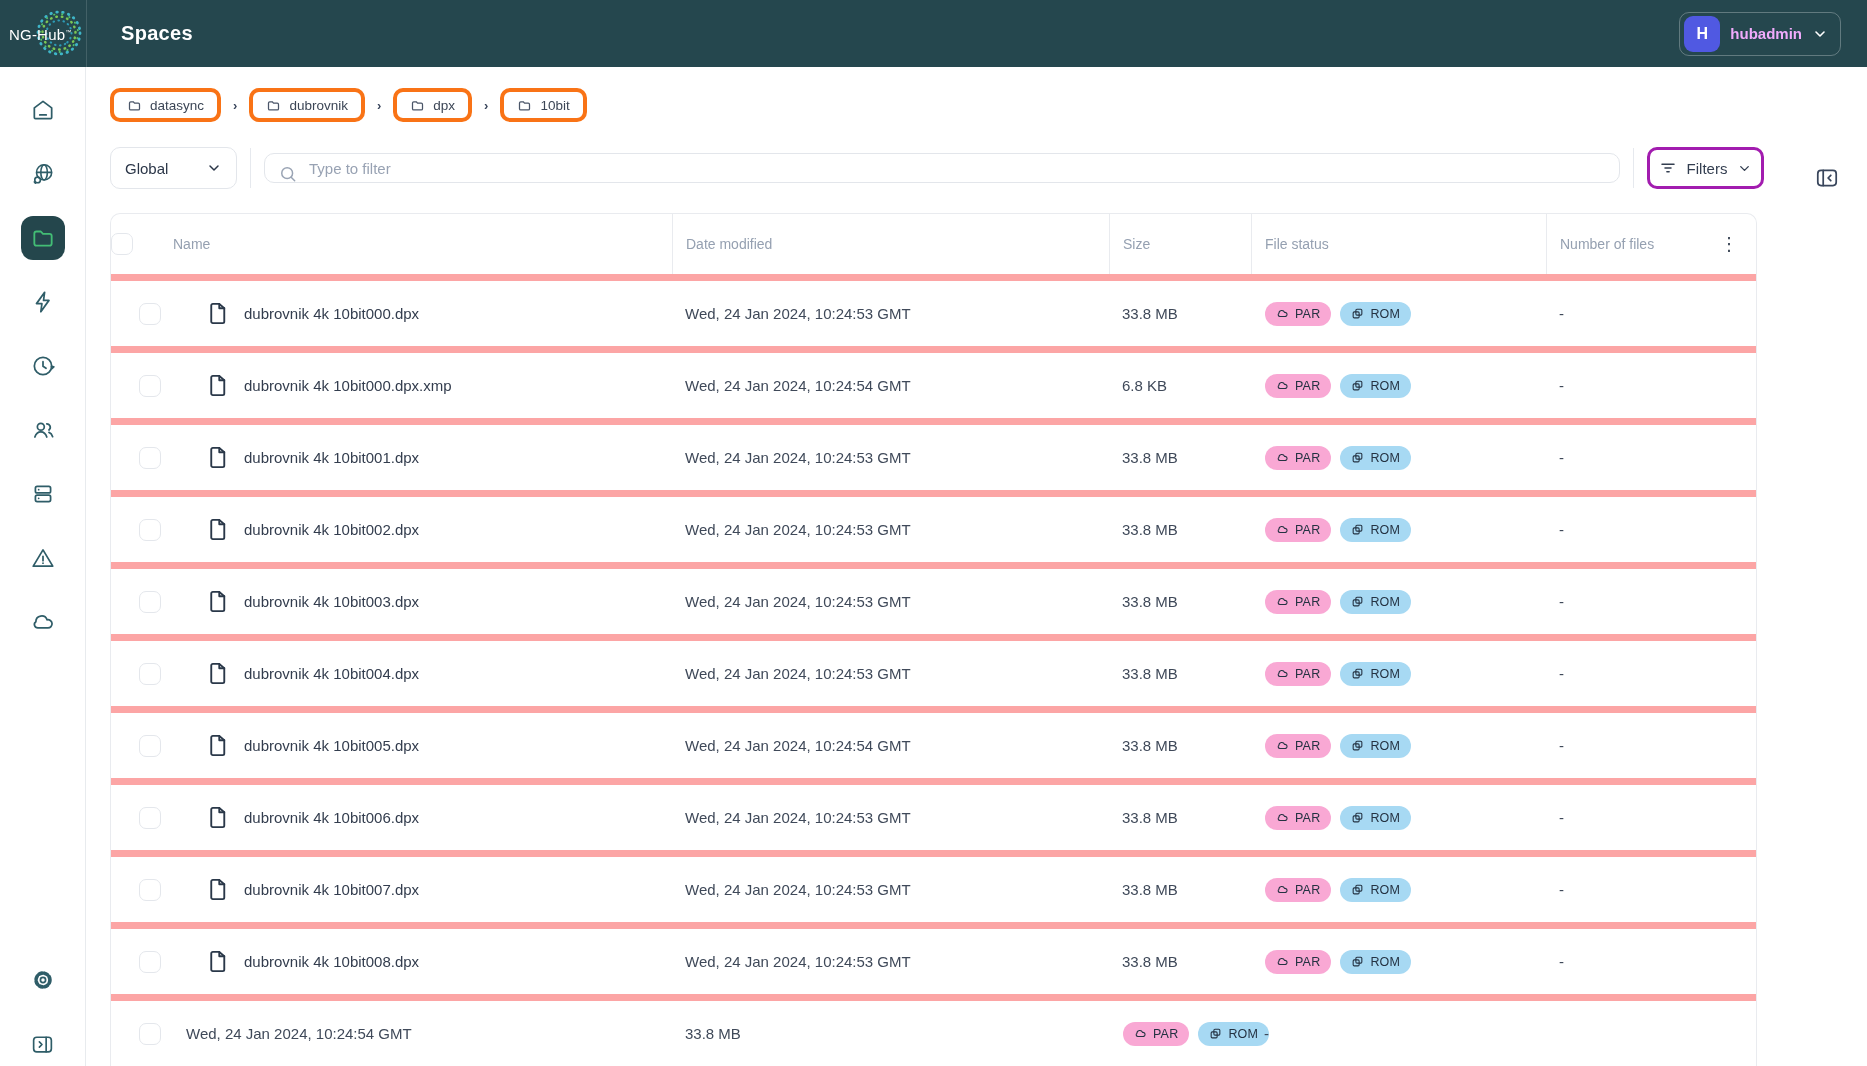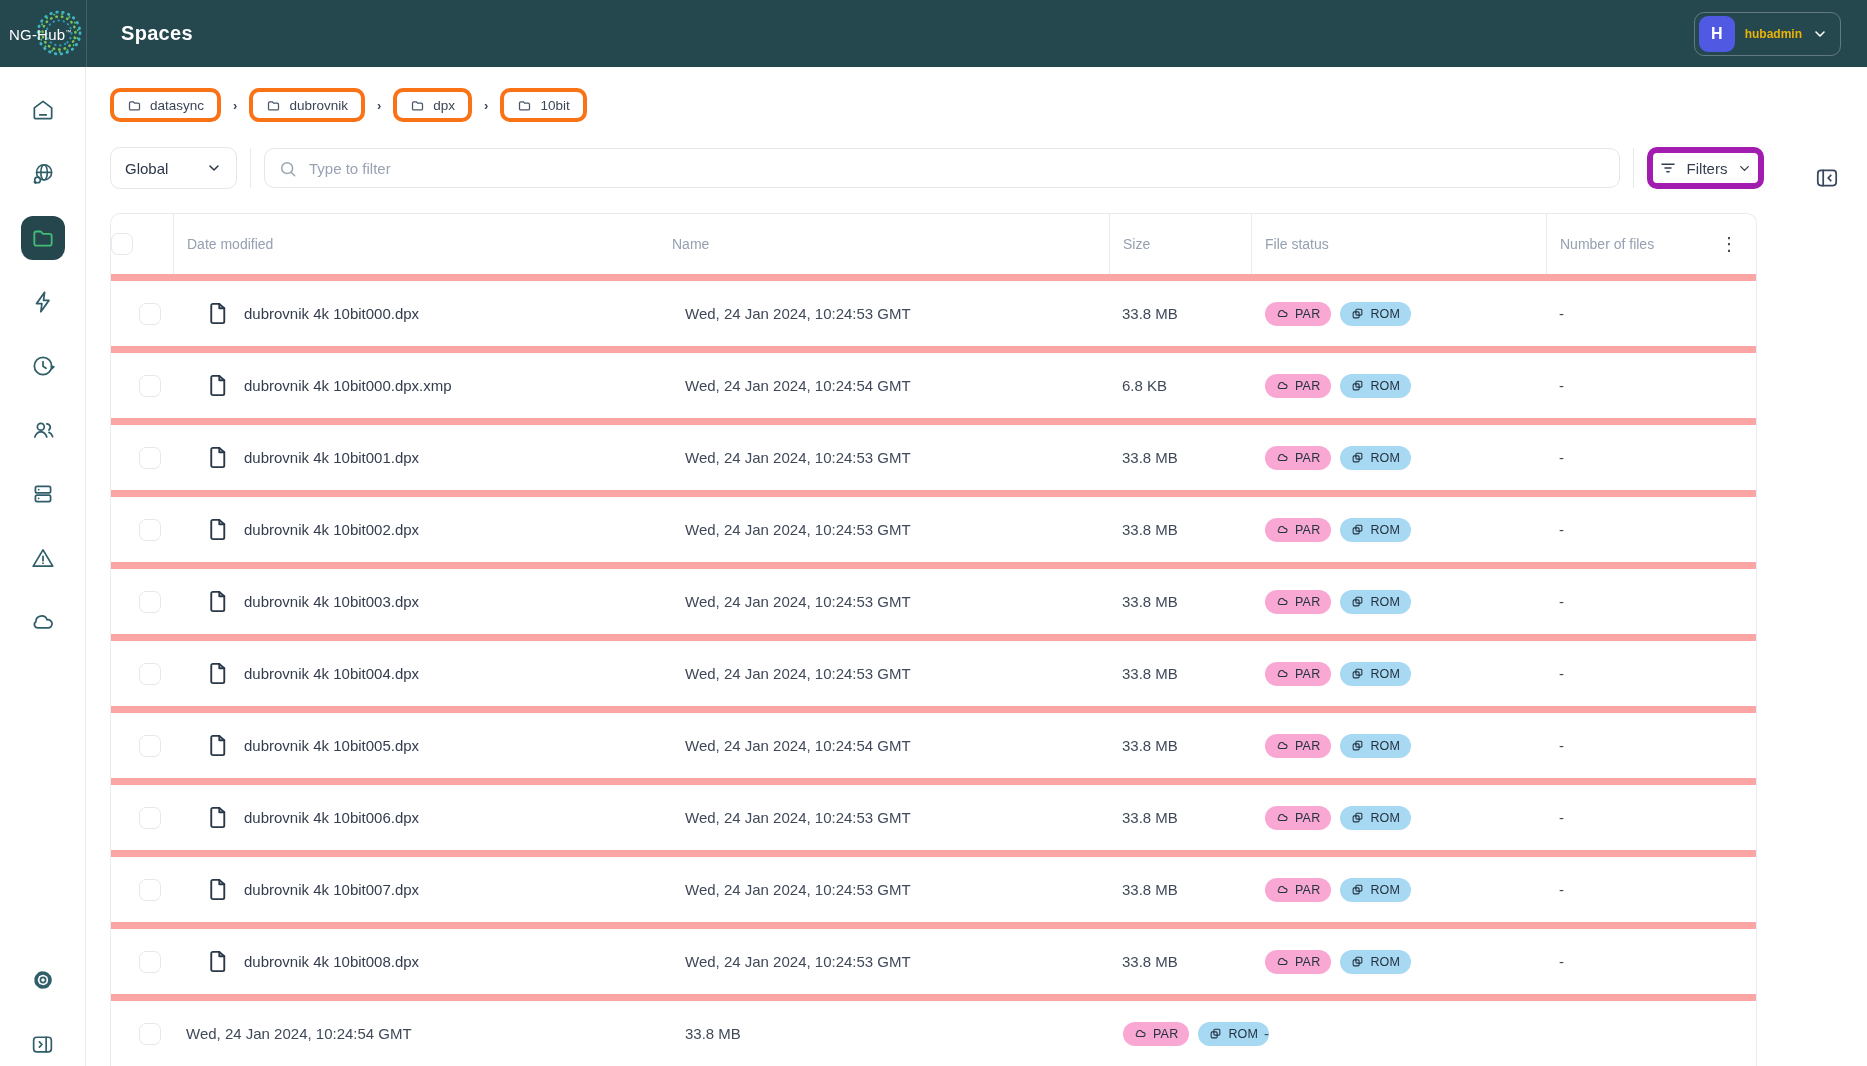--- a/index.html
+++ b/index.html
@@ -10,21 +10,21 @@
   .topbar { height:67px; background:#25474e; display:flex; align-items:center; position:relative; }
   .logo-area { width:86px; height:100%; position:relative; flex:0 0 auto; }
   .logo-ring { position:absolute; right:2px; top:7px; }
   .logo-text { position:absolute; left:9px; top:50%; transform:translateY(-50%); color:#fff; font-size:15px; font-weight:500; letter-spacing:.2px; z-index:2; }
   .logo-text sup { font-size:6px; }
   .topbar-divider { width:1px; height:100%; background:rgba(255,255,255,.14); }
   .page-title { color:#fff; font-size:20px; font-weight:700; letter-spacing:.3px; margin-left:34px; }
   .topbar-spacer { flex:1; }
   .user-chip { display:flex; align-items:center; gap:10px; height:44px; border:1px solid rgba(255,255,255,.28); border-radius:10px; padding:4px 12px 4px 4px; margin-right:26px; cursor:pointer; }
   .avatar { width:36px; height:36px; border-radius:9px; background:#5059e2; color:#fff; font-size:16px; font-weight:700; display:flex; align-items:center; justify-content:center; }
-  .user-name { color:#eab308; font-size:12px; font-weight:700; }
+  .user-name { color:#f0abfc; font-size:15px; font-weight:700; }
   .chev { stroke:#fff; }
 
   
   .layout { display:flex; height:999px; }
   .sidebar { width:86px; flex:0 0 auto; border-right:1px solid #e8ebee; display:flex; flex-direction:column; align-items:center; padding-top:21px; }
   .side-btn { width:44px; height:44px; border-radius:12px; display:flex; align-items:center; justify-content:center; margin-bottom:20px; cursor:pointer; background:transparent; border:none; }
   .side-btn svg { stroke:#2f5d68; }
   .side-btn.active { background:#24464c; }
   .side-btn.active svg { stroke:#43bd75; }
   .sidebar-spacer { flex:1; }
@@ -38,25 +38,25 @@
   .crumb-sep { color:#39465c; font-size:13px; font-weight:700; margin:0 12px; }
   .crumb-wrap:first-child .crumb-sep { display:none; }
   .crumb { display:flex; align-items:center; gap:8px; height:34px; padding:0 13px; border:4px solid #f97316; border-radius:10px; background:#fff; font-size:13.5px; color:#3c4656; cursor:pointer; }
   .crumb svg { stroke:#4a5568; }
 
   
   .toolbar { display:flex; align-items:center; margin-top:25px; height:42px;border-radius:12px; }
   .scope-select { display:flex; align-items:center; justify-content:space-between; width:127px; height:42px; border:1px solid #e3e6eb; border-radius:10px; padding:0 14px; font-size:15px; color:#2b3648; font-weight:500; cursor:pointer; background:#fff; }
   .scope-select svg { stroke:#2b3648; }
   .v-div { width:1px; height:40px; background:#e6e9ee; margin:0 13px; }
-  .filter-input-wrap { position:relative; width:1356px; height:40px; }
+  .filter-input-wrap { position:relative; width:1356px; height:30px; }
   .filter-input-wrap svg { position:absolute; left:14px; top:11px; stroke:#9aa4b4; }
   .filter-input { width:100%; height:100%; border:1px solid #e3e6eb; border-radius:10px; padding:0 12px 0 44px; font-size:15px; color:#333d4e; outline:none; font-family:inherit; }
   .filter-input::placeholder { color:#98a2b3; }
-  .filters-btn { display:flex; align-items:center; gap:10px; width:117px; height:42px; border:6px solid #a21caf; border-radius:10px; background:#fff; justify-content:center; font-size:15px; color:#333e50; cursor:pointer; font-family:inherit; }
+  .filters-btn { display:flex; align-items:center; gap:10px; width:117px; height:42px; border:3px solid #a21caf; border-radius:10px; background:#fff; justify-content:center; font-size:15px; color:#333e50; cursor:pointer; font-family:inherit; }
   .filters-btn svg { stroke:#333e50; }
 
   
   .table-card { margin-top:24px; width:1647px; border:1px solid #e9ebef; border-bottom:none; border-radius:10px 10px 0 0; overflow:hidden; }
   .tgrid { display:grid; grid-template-columns:62px 499px 437px 142px 295px auto; align-items:center; }
   .thead { height:60px; color:#95a0b1; font-size:14px; }
   .th { padding-left:13px; height:100%; display:flex; align-items:center; }
   .th.no-pad { padding-left:0; }
   .th.bordered { border-left:1px solid #e9ebef; }
   .th-last { display:flex; align-items:center; justify-content:space-between; height:100%; border-left:1px solid #e9ebef; padding:0 18px 0 13px; }
@@ -257,22 +257,22 @@
             <polyline points="6 9 12 15 18 9"></polyline>
           </svg>
       </button>
     </div>
 
     <section class="table-card">
       <div class="tgrid thead">
         <div class="th no-pad cb-cell">
             <span class="checkbox"></span>
           </div>
+        <div class="th no-pad">Name</div>
         <div class="th bordered">Date modified</div>
-        <div class="th no-pad">Name</div>
         <div class="th bordered">Size</div>
         <div class="th bordered">File status</div>
         <div class="th-last">
           <span>Number of files</span>
           <span class="kebab">⋮</span>
         </div>
       </div>
 
         <div class="tgrid row">
           <div class="cb-cell">

